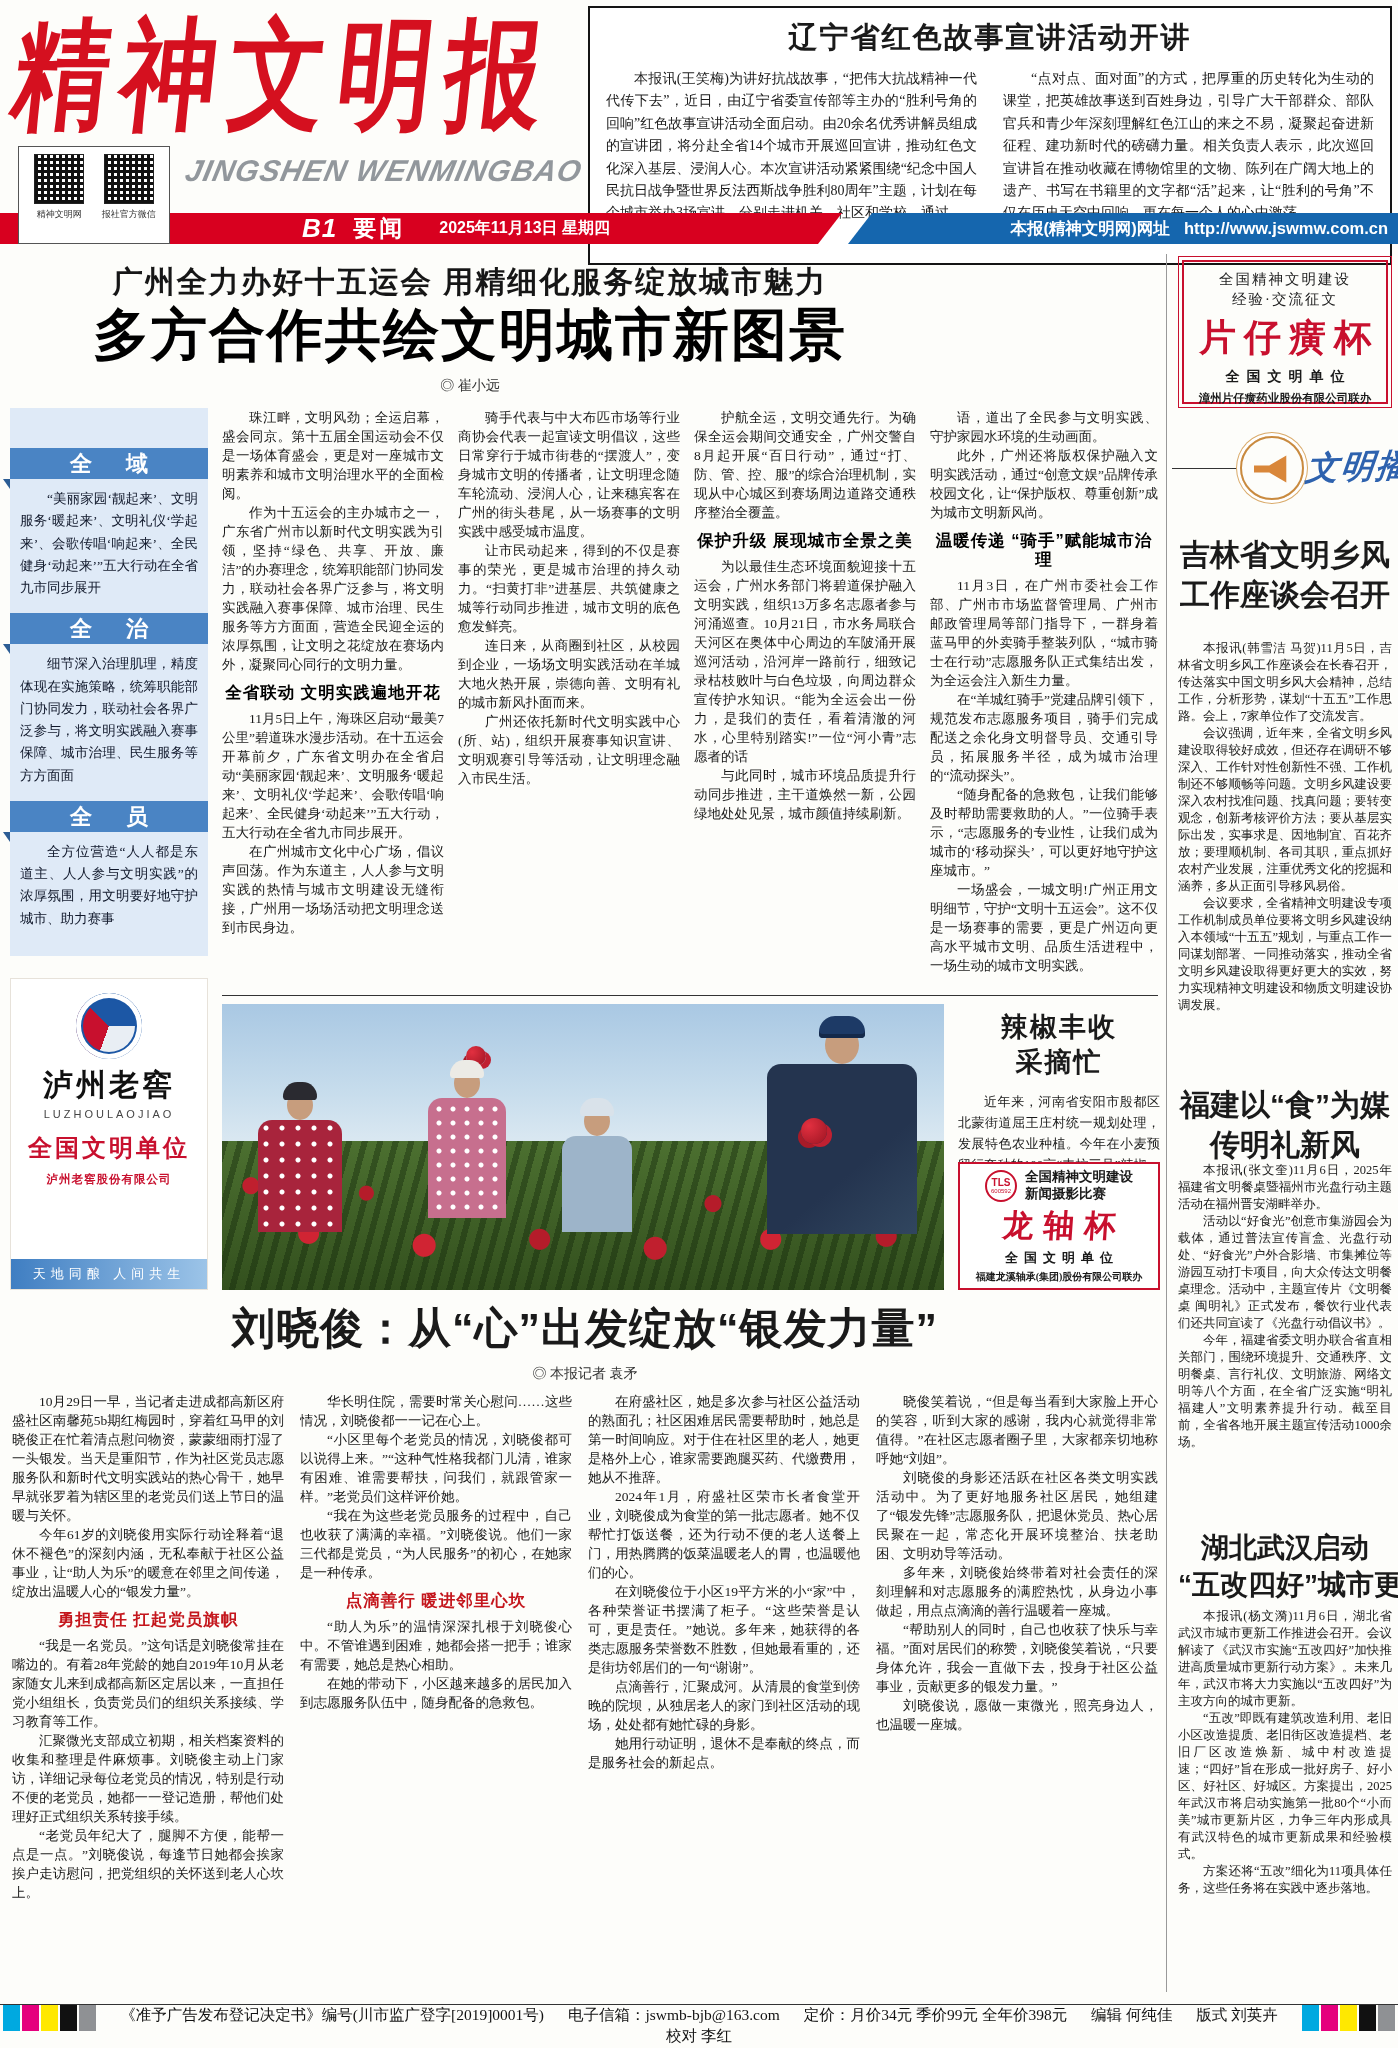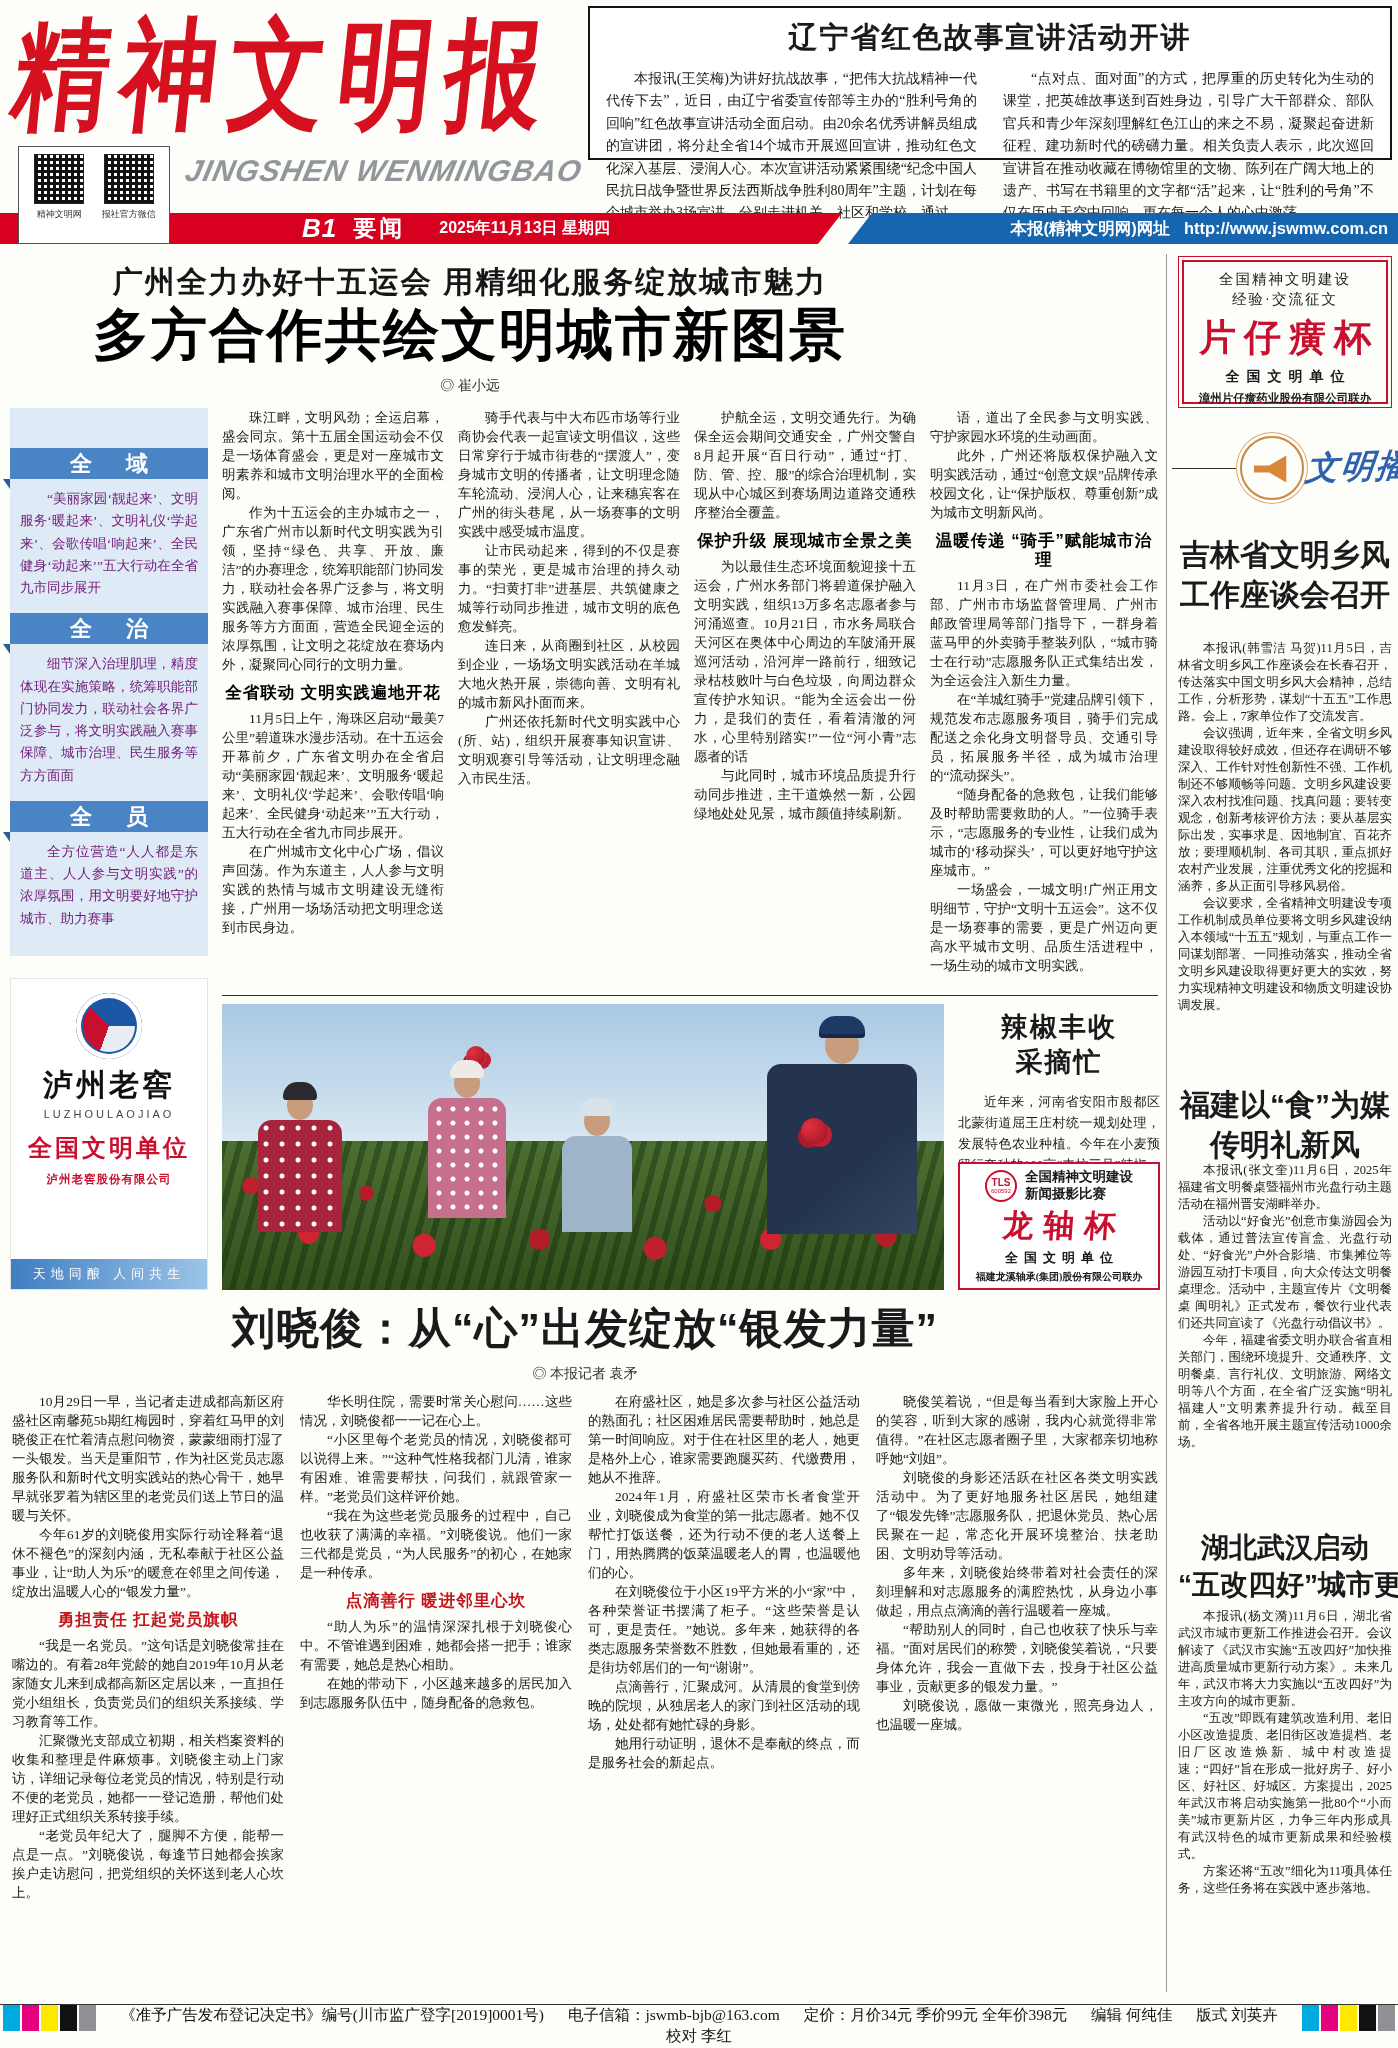--- a/index.html
+++ b/index.html
@@ -30,21 +30,21 @@
   .qr-unit { width:58px; text-align:center; }
   .qr {
     width:50px; height:50px; margin:0 auto; border:1px solid #222;
     background:
       repeating-linear-gradient(0deg,#111 0 3px,transparent 3px 6px),
       repeating-linear-gradient(90deg,#111 0 3px,#fff 3px 6px);
   }
   .qr-label { font-size:9px; color:#333; margin-top:4px; font-family:"Liberation Sans",sans-serif; }
   
   .top-box {
-    position:absolute; left:588px; top:6px; width:804px; height:154px;
+    position:absolute; left:588px; top:6px; width:804px; height:259px;
     border:2px solid #141414; background:#fff; padding:10px 16px 8px;
   }
   .top-box-title {
     text-align:center; font-family:"Liberation Sans",sans-serif; font-weight:900;
     font-size:29px; letter-spacing:2px; margin-bottom:10px;
   }
   .top-box-cols { display:flex; gap:26px; }
   .top-box-col { flex:1; font-size:14px; line-height:1.6; text-align:justify; text-indent:2em; }
   
   .bar-red {
@@ -85,21 +85,21 @@
     position:relative; background:#4a84c4; color:#fff; height:31px; line-height:31px;
     text-align:center; font-family:"Liberation Sans",sans-serif; font-weight:900;
     font-size:22px; letter-spacing:14px; text-indent:14px;
   }
   .side-head::before {
     content:""; position:absolute; left:-7px; top:31px;
     border-top:10px solid #2c5d95; border-left:7px solid transparent;
   }
   .side-body {
     padding:9px 10px 14px; font-size:13.5px; line-height:1.65; text-align:justify;
-    text-indent:2em; color:#701a75;
+    text-indent:2em; color:#0f172a;
   }
   
   .mcol { position:absolute; top:408px; height:582px; overflow:hidden; font-size:13.5px; line-height:19px; }
   .p { text-indent:2em; text-align:justify; margin:0; }
   .sub {
     font-family:"Liberation Sans",sans-serif; font-weight:900; font-size:16.5px;
     text-align:center; margin:9px 0 7px; letter-spacing:1px; color:#000;
   }
   .sub.red { color:#c4161c; }
   

